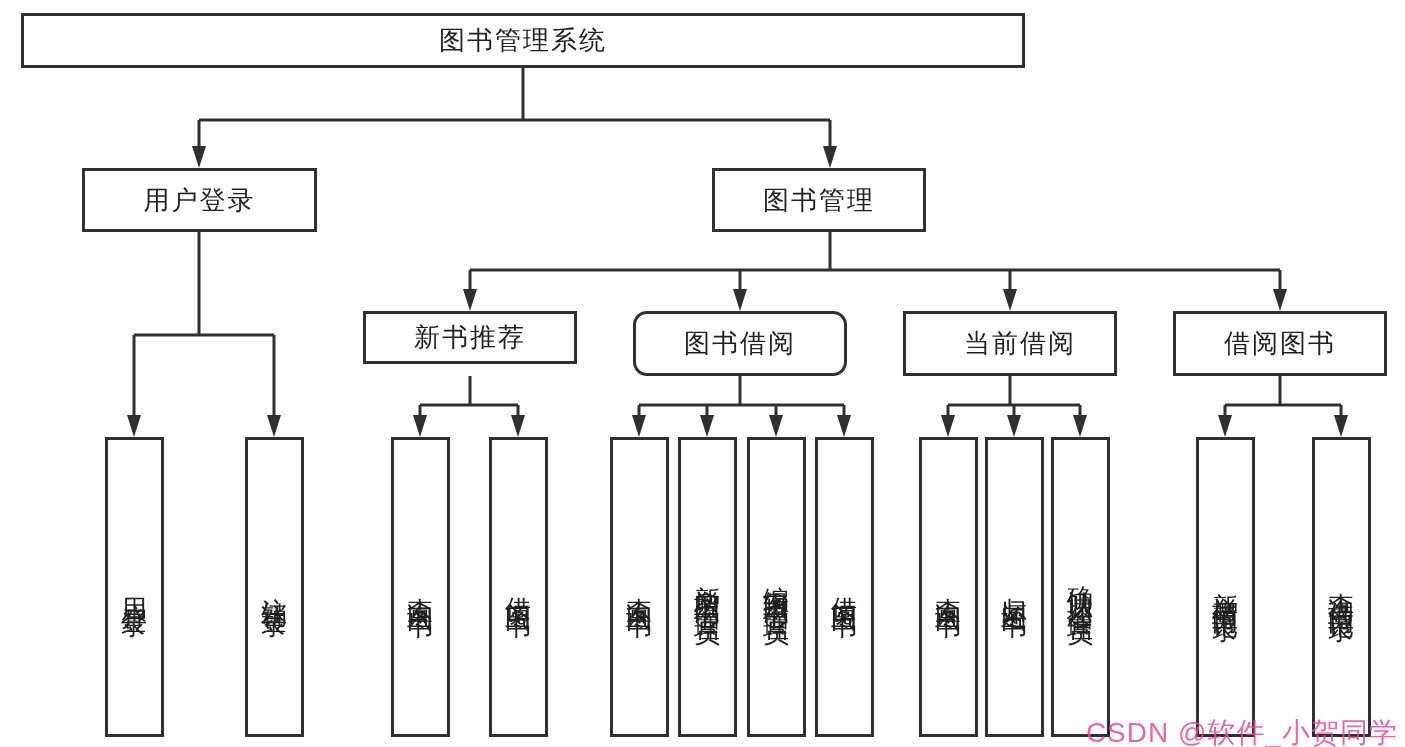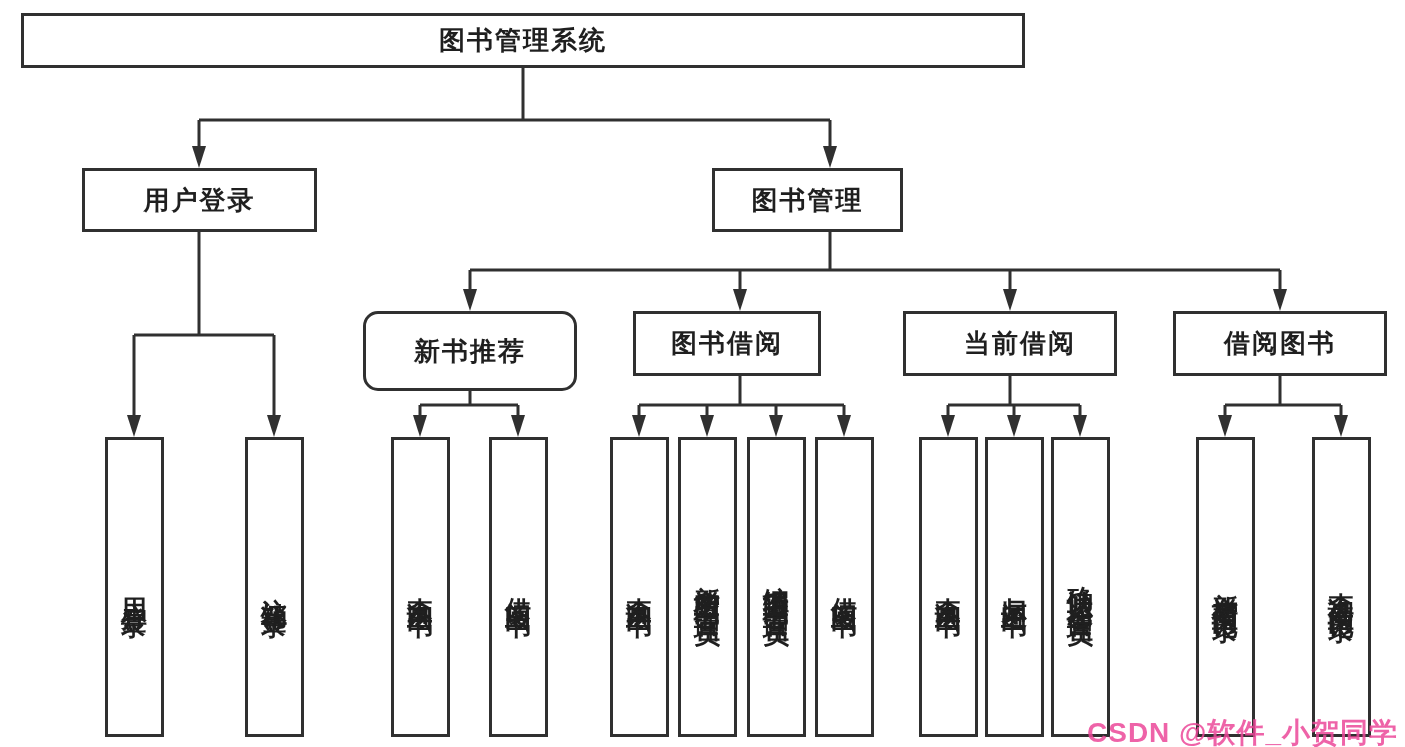--- a/index.html
+++ b/index.html
@@ -1,18 +1,18 @@
 <!DOCTYPE html>
 <html><head>
 <meta charset="utf-8">
 <style>
   html,body{margin:0;padding:0;background:#ffffff;}
   #canvas{
     position:relative;width:1405px;height:747px;background:#ffffff;
-    font-family:"Liberation Sans",sans-serif;color:#1f1f1f;overflow:hidden;font-weight:bold;
+    font-family:"Liberation Sans",sans-serif;color:#1f1f1f;overflow:hidden;
   }
   .node{
     position:absolute;box-sizing:border-box;border:3px solid #303030;background:#ffffff;
     display:flex;align-items:center;justify-content:center;
     font-size:26px;letter-spacing:2px;white-space:nowrap;
   }
   .leaf{
     position:absolute;box-sizing:border-box;border:3px solid #303030;background:#ffffff;
     display:flex;align-items:center;justify-content:center;
   }
@@ -64,28 +64,28 @@
       </g>
   </svg>
 
   <div class="node" style="left:21px;top:13px;width:1004px;height:55px;">
     <span>图书管理系统</span>
   </div>
 
   <div class="node" style="left:82px;top:168px;width:235px;height:64px;">
     <span>用户登录</span>
   </div>
-  <div class="node" style="left:712px;top:168px;width:191px;height:64px;">
+  <div class="node" style="left:712px;top:168px;width:214px;height:64px;">
     <span>图书管理</span>
   </div>
 
-  <div class="node" style="left:363px;top:311px;width:214px;height:80px;border-radius:15px;">
+  <div class="node" style="left:363px;top:311px;width:214px;height:53px;">
     <span>新书推荐</span>
   </div>
-  <div class="node" style="left:633px;top:311px;width:188px;height:65px;">
+  <div class="node" style="left:633px;top:311px;width:214px;height:65px;border-radius:14px;">
     <span>图书借阅</span>
   </div>
   <div class="node" style="left:903px;top:311px;width:214px;height:65px;padding-left:20px;">
     <span>当前借阅</span>
   </div>
   <div class="node" style="left:1173px;top:311px;width:214px;height:65px;">
     <span>借阅图书</span>
   </div>
 
   <div class="leaf" style="left:105px;top:437px;width:59px;height:300px;">

